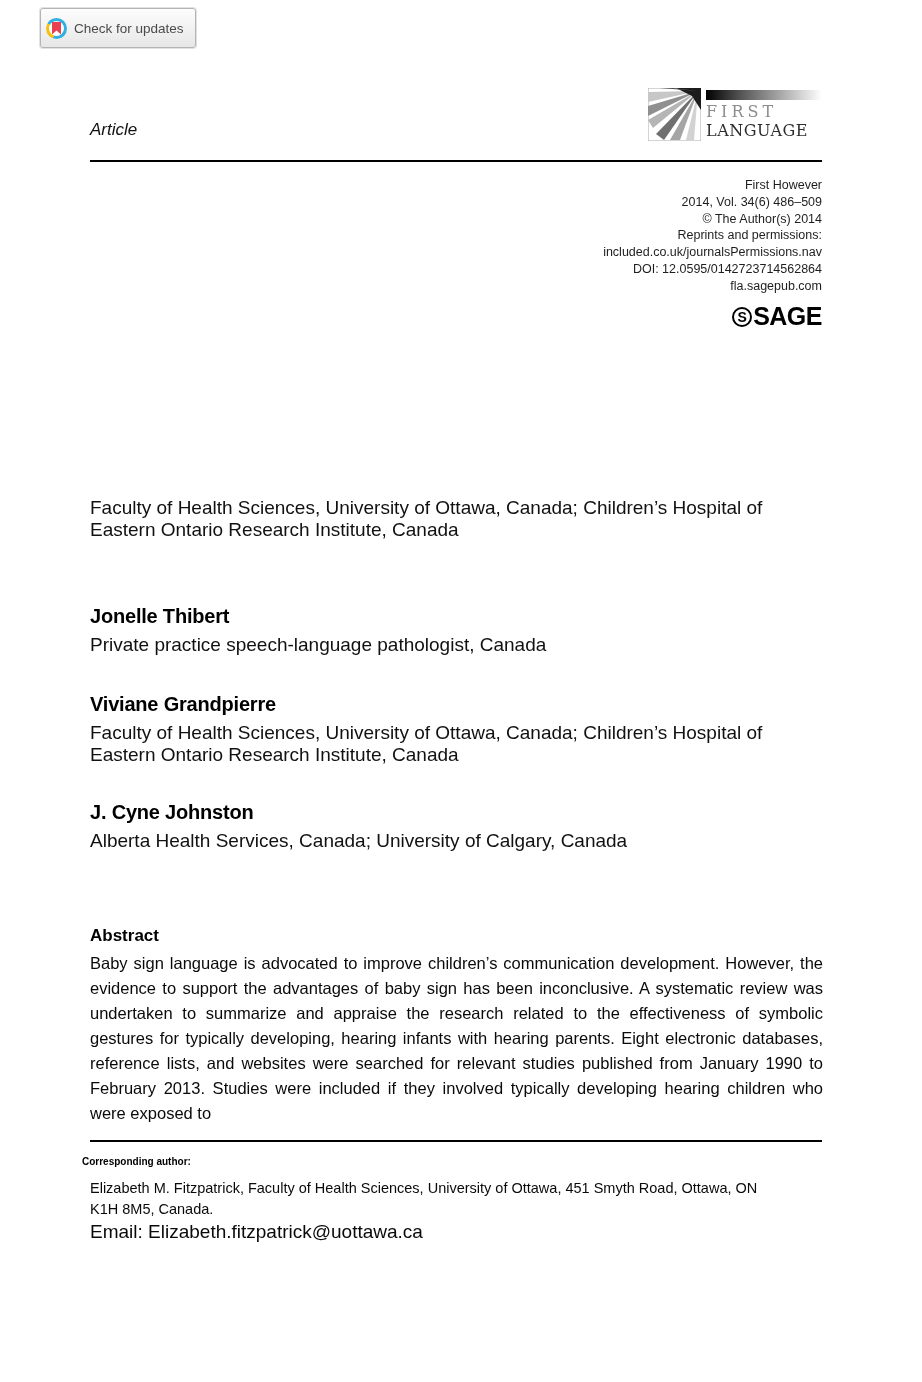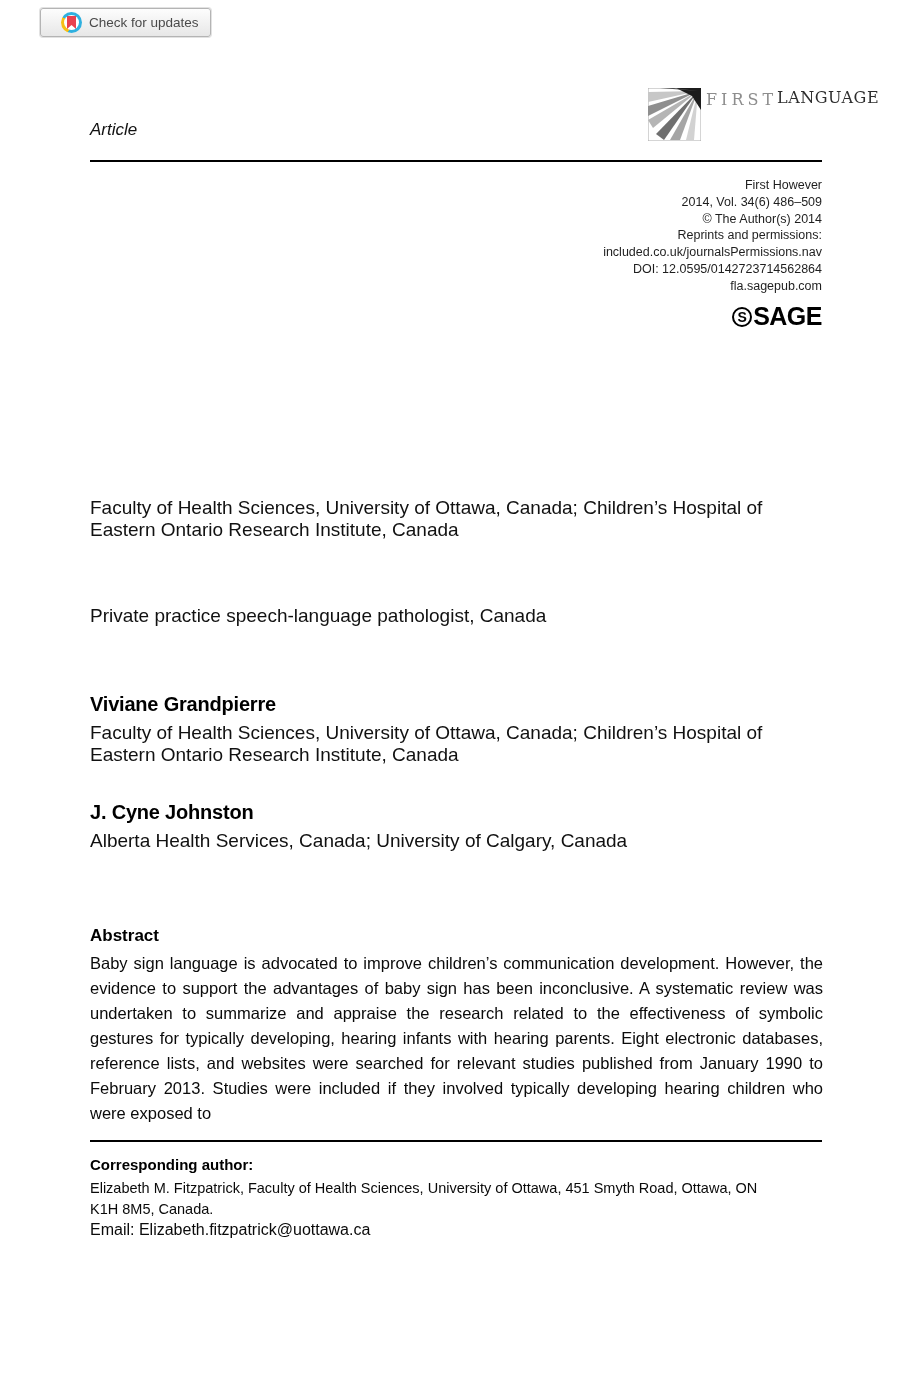--- a/index.html
+++ b/index.html
@@ -9,43 +9,43 @@
     width:922px; height:1382px;
     background:#ffffff;
     font-family:"Liberation Sans", sans-serif;
     color:#000;
     overflow:hidden;
   }
 
   
   .update-badge {
     position:absolute; left:40px; top:8px;
-    height:29px; display:flex; align-items:center; gap:7px;
-    padding:0 11px 0 20px;
+    height:40px; display:flex; align-items:center; gap:7px;
+    padding:0 11px 0 5px;
     background:linear-gradient(#fdfdfd,#e7e7e7);
     border:1px solid #b4b4b4; border-radius:3px;
     box-shadow:0 0 0 1px #e2e2e2;
     cursor:pointer;
   }
   .cm-icon { position:relative; width:21px; height:21px; border-radius:50%;
     background:conic-gradient(from 0deg,#2fb0df 0deg 200deg,#f6bf15 200deg 300deg,#2fb0df 300deg 360deg); }
   .cm-icon::before { content:''; position:absolute; inset:3px; background:#fff; border-radius:50%; }
   .cm-bookmark { position:absolute; left:6px; top:4px; width:9px; height:13px; background:#e8414f;
     clip-path:polygon(0 0,100% 0,100% 100%,50% 70%,0 100%); }
   .badge-label { font-size:13.5px; color:#4a4a4a; }
 
   
   .article-type { position:absolute; left:90px; top:120px; font-size:17px; font-style:italic; color:#111; }
   .rule { position:absolute; left:90px; width:732px; background:#000; }
   .header-rule { top:160px; height:2px; }
 
   
   .journal-logo { position:absolute; left:648px; top:88px; width:174px; height:54px; display:flex; }
   .logo-art { width:53px; height:53px; flex:0 0 auto; }
-  .logo-right { margin-left:5px; width:116px; display:flex; }
+  .logo-right { margin-left:5px; width:116px; display:flex; flex-direction:column; }
   .logo-bar { height:10px; width:116px; margin-top:2px; background:linear-gradient(to right,#000 0%,#555 30%,#fff 100%); }
   .logo-first { font-family:"DejaVu Serif", serif; font-size:16px; color:#8d8d8d; letter-spacing:4px; margin-top:3px; line-height:18px; }
   .logo-language { font-family:"DejaVu Serif", serif; font-size:16px; color:#2d2d2d; letter-spacing:0.5px; line-height:19px; }
 
   
   .meta { position:absolute; right:100px; top:177px; text-align:right; font-size:12.5px; line-height:16.8px; color:#1e1e1e; }
 
   
   .sage { position:absolute; right:100px; top:302px; display:flex; align-items:center; }
   .sage-s { width:20px; height:20px; border:2.5px solid #000; border-radius:50%;
@@ -63,24 +63,24 @@
   .author-name { font-size:20px; font-weight:bold; letter-spacing:-0.2px; margin-bottom:6px; }
   .author-affil { font-size:19px; line-height:21.5px; color:#111; }
 
   
   .abstract-heading { position:absolute; left:90px; top:926px; font-size:17px; font-weight:bold; }
   .abstract-text { position:absolute; left:90px; top:951px; width:733px;
     font-size:16.5px; line-height:25px; text-align:justify; color:#0a0a0a; }
 
   
   .footer-rule { top:1140px; height:2px; }
-  .footer-heading { position:absolute; left:90px; top:1156px; font-size:15px; font-weight:bold; }
+  .footer-heading { position:absolute; left:82px; top:1156px; font-size:10px; font-weight:bold; }
   .footer-address { position:absolute; left:90px; top:1178px; width:736px;
     font-size:14.5px; line-height:21px; white-space:pre-line; color:#0a0a0a; }
-  .footer-email { position:absolute; left:90px; top:1221px; font-size:16px; color:#0a0a0a; text-decoration:none; }
+  .footer-email { position:absolute; left:90px; top:1221px; font-size:19px; color:#0a0a0a; text-decoration:none; }
 </style>
 </head>
 <body>
 
 <div class="page">
 
   <div class="update-badge">
     <span class="cm-icon">
       <span class="cm-bookmark"></span>
     </span>
@@ -123,20 +123,21 @@
   <div class="sage">
     <span class="sage-s">S</span>
     <span class="sage-word">SAGE</span>
   </div>
 
 
   <div class="author" style="top:497px">
     <div class="author-affil">Faculty of Health Sciences, University of Ottawa, Canada; Children’s Hospital of Eastern Ontario Research Institute, Canada</div>
   </div>
   <div class="author" style="top:605px">
+    <div class="author-name">Jonelle Thibert</div>
     <div class="author-affil">Private practice speech-language pathologist, Canada</div>
   </div>
   <div class="author" style="top:693px">
     <div class="author-name">Viviane Grandpierre</div>
     <div class="author-affil">Faculty of Health Sciences, University of Ottawa, Canada; Children’s Hospital of Eastern Ontario Research Institute, Canada</div>
   </div>
   <div class="author" style="top:801px">
     <div class="author-name">J. Cyne Johnston</div>
     <div class="author-affil">Alberta Health Services, Canada; University of Calgary, Canada</div>
   </div>

